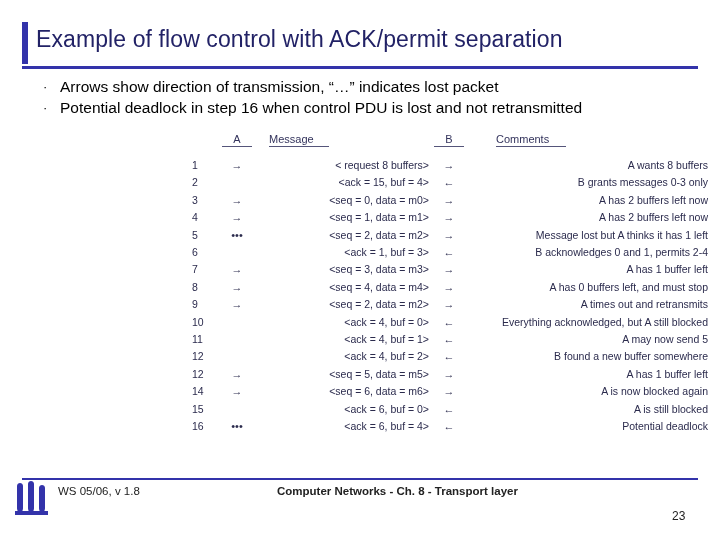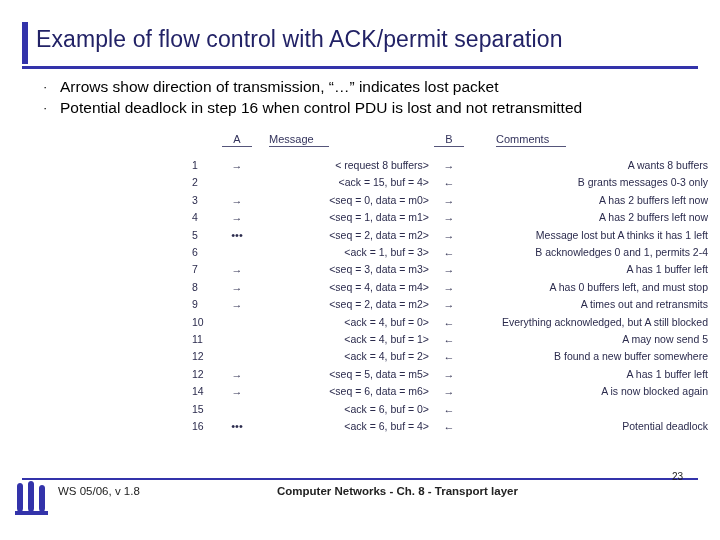--- a/index.html
+++ b/index.html
@@ -156,22 +156,22 @@
     position: absolute;
     left: 277px;
     top: 485px;
     font-size: 11.5px;
     color: #222222;
     font-weight: bold;
   }
   #footer-right {
     position: absolute;
     left: 672px;
-    top: 471px;
-    font-size: 10px;
+    top: 509px;
+    font-size: 12px;
     color: #222222;
   }
   
   #logo {
     position: absolute;
     left: 14px;
     top: 478px;
     width: 40px;
     height: 42px;
   }
@@ -307,20 +307,21 @@
           <span class="c-arrowA">→</span>
           <span class="c-msg">&lt;seq = 6, data = m6&gt;</span>
           <span class="c-arrowB">→</span>
           <span class="c-cmt">A is now blocked again</span>
         </div>
         <div class="row" style="top: 269.6px;">
           <span class="c-num">15</span>
           <span class="c-arrowA"></span>
           <span class="c-msg">&lt;ack = 6, buf = 0&gt;</span>
           <span class="c-arrowB">←</span>
+          <span class="c-cmt">A is still blocked</span>
         </div>
         <div class="row" style="top: 287px;">
           <span class="c-num">16</span>
           <span class="c-arrowA">•••</span>
           <span class="c-msg">&lt;ack = 6, buf = 4&gt;</span>
           <span class="c-arrowB">←</span>
           <span class="c-cmt">Potential deadlock</span>
         </div>
       </div>
   </div>

